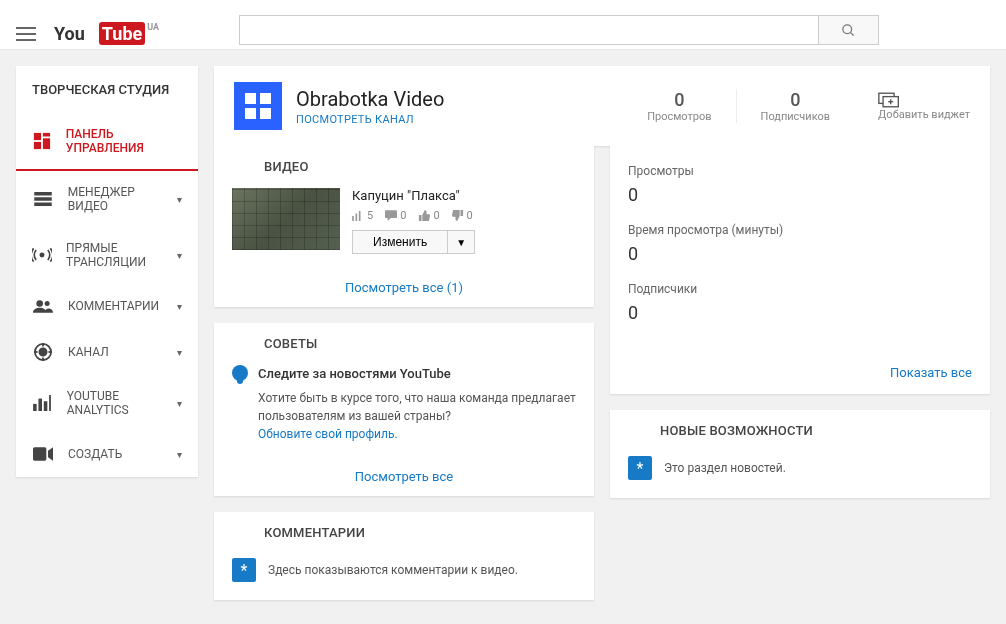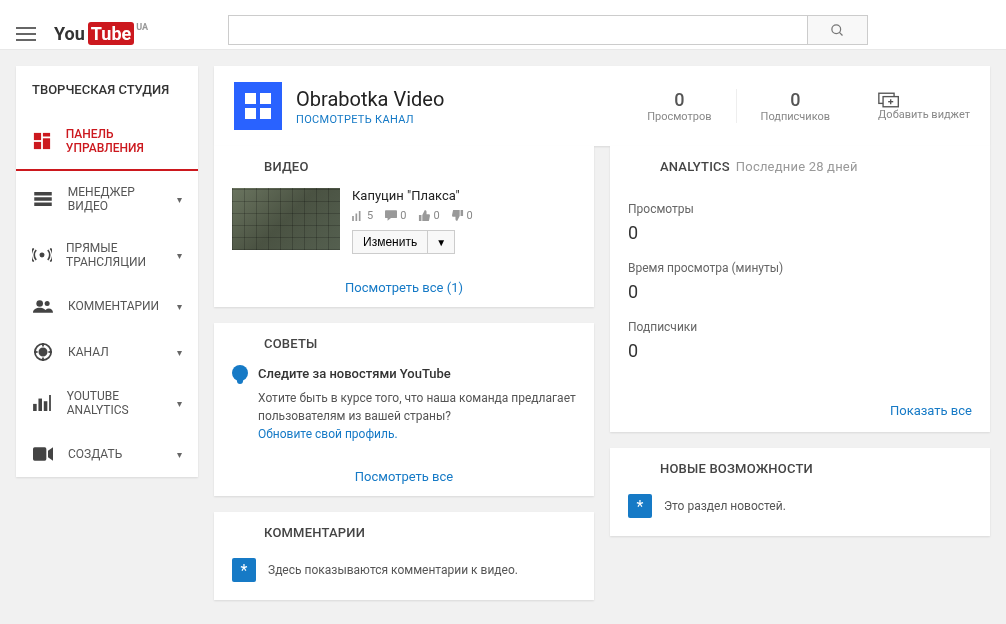--- a/index.html
+++ b/index.html
@@ -4,21 +4,21 @@
 <style>
   * { box-sizing: border-box; margin: 0; padding: 0; }
   body { font-family: Roboto, Arial, sans-serif; background: #f1f1f1; font-size: 13px; color: #333; width: 1006px; }
   
   
   .topbar { background: #fff; height: 50px; display: flex; align-items: flex-end; padding: 4px 16px; border-bottom: 1px solid #e8e8e8; }
   .menu-icon { width: 20px; cursor: pointer; margin-right: 18px; }
   .menu-icon div { height: 2px; background: #666; margin: 4px 0; }
   .logo { display: flex; align-items: center; font-weight: bold; font-size: 18px; }
   .logo .you { color: #333; }
-  .logo .tube { background: #cc181e; color: #fff; border-radius: 3px; padding: 1px 3px; margin-left: 3px; }
+  .logo .tube { background: #cc181e; color: #fff; border-radius: 3px; padding: 1px 3px; margin-left: 14px; }
   .logo .ua { font-size: 9px; color: #999; margin-left: 2px; align-self: flex-start; }
   .search-wrap { display: flex; margin-left: 80px; }
   .search-input { width: 580px; height: 30px; border: 1px solid #ccc; padding: 0 8px; font-size: 13px; }
   .search-btn { width: 60px; height: 30px; border: 1px solid #ccc; border-left: none; background: #f8f8f8; cursor: pointer; display: flex; align-items: center; justify-content: center; }
 
   
   .layout { display: flex; padding: 16px; gap: 16px; align-items: flex-start; }
   .sidebar { width: 182px; background: #fff; box-shadow: 0 1px 2px rgba(0,0,0,.1); }
   .main { flex: 1; display: flex; flex-direction: column; }
 
@@ -58,21 +58,21 @@
   .card-sec-title .light { color: #999; font-weight: 400; text-transform: none; margin-left: 6px; }
 
   
   .video { display: flex; padding: 4px 18px 14px; }
   .thumb { width: 108px; height: 62px; background: linear-gradient(135deg,#6b7560 0%, #4a5242 50%, #556050 100%); margin-right: 12px; position: relative; }
   .thumb::after { content:''; position:absolute; inset:0; background: repeating-linear-gradient(90deg, rgba(0,0,0,.2) 0 1px, transparent 1px 12px), repeating-linear-gradient(0deg, rgba(0,0,0,.2) 0 1px, transparent 1px 12px); }
   .vmeta .title { font-size: 13px; color: #222; margin-bottom: 6px; }
   .vstats { font-size: 11px; color: #888; display: flex; gap: 12px; align-items: center; margin-bottom: 8px; }
   .vstats .s { display: flex; align-items: center; gap: 3px; }
   .edit-row { display: flex; }
-  .edit-btn { border: 1px solid #ccc; background: #f8f8f8; padding: 4px 10px; font-size: 12px; cursor: pointer; }
+  .edit-btn { border: 1px solid #ccc; background: #f8f8f8; padding: 4px 20px; font-size: 12px; cursor: pointer; }
   .edit-drop { border: 1px solid #ccc; border-left: none; background: #f8f8f8; padding: 4px 8px; font-size: 10px; cursor: pointer; }
   .card-footer { text-align: center; padding: 12px; font-size: 13px; }
   .card-footer a { color: #167ac6; cursor: pointer; }
 
   
   .tip-body { padding: 4px 18px 14px; }
   .tip-head { display: flex; align-items: center; gap: 10px; margin-bottom: 8px; }
   .tip-icon { width: 16px; height: 16px; background: #167ac6; border-radius: 50%; position: relative; }
   .tip-icon::after { content:''; position:absolute; width:6px; height:4px; background:#167ac6; bottom:-3px; left:5px; border-radius: 0 0 3px 3px; }
   .tip-head b { font-size: 13px; font-weight: 500; }
@@ -311,23 +311,20 @@
           <div class="info-row">
             <span class="info-badge">*</span>
             <span>Здесь показываются комментарии к видео.</span>
           </div>
         </div>
       </div>
 
       <div class="col-right">
 
         <div class="card">
-          <div class="card-sec-title">
-            <span>ANALYTICS</span><span class="light">Последние 28 дней</span>
-          </div>
           <div class="an-body">
             <div class="an-metric">
               <div class="lbl">Просмотры</div>
               <div class="val">0</div>
             </div>
             <div class="an-metric">
               <div class="lbl">Время просмотра (минуты)</div>
               <div class="val">0</div>
             </div>
             <div class="an-metric">

